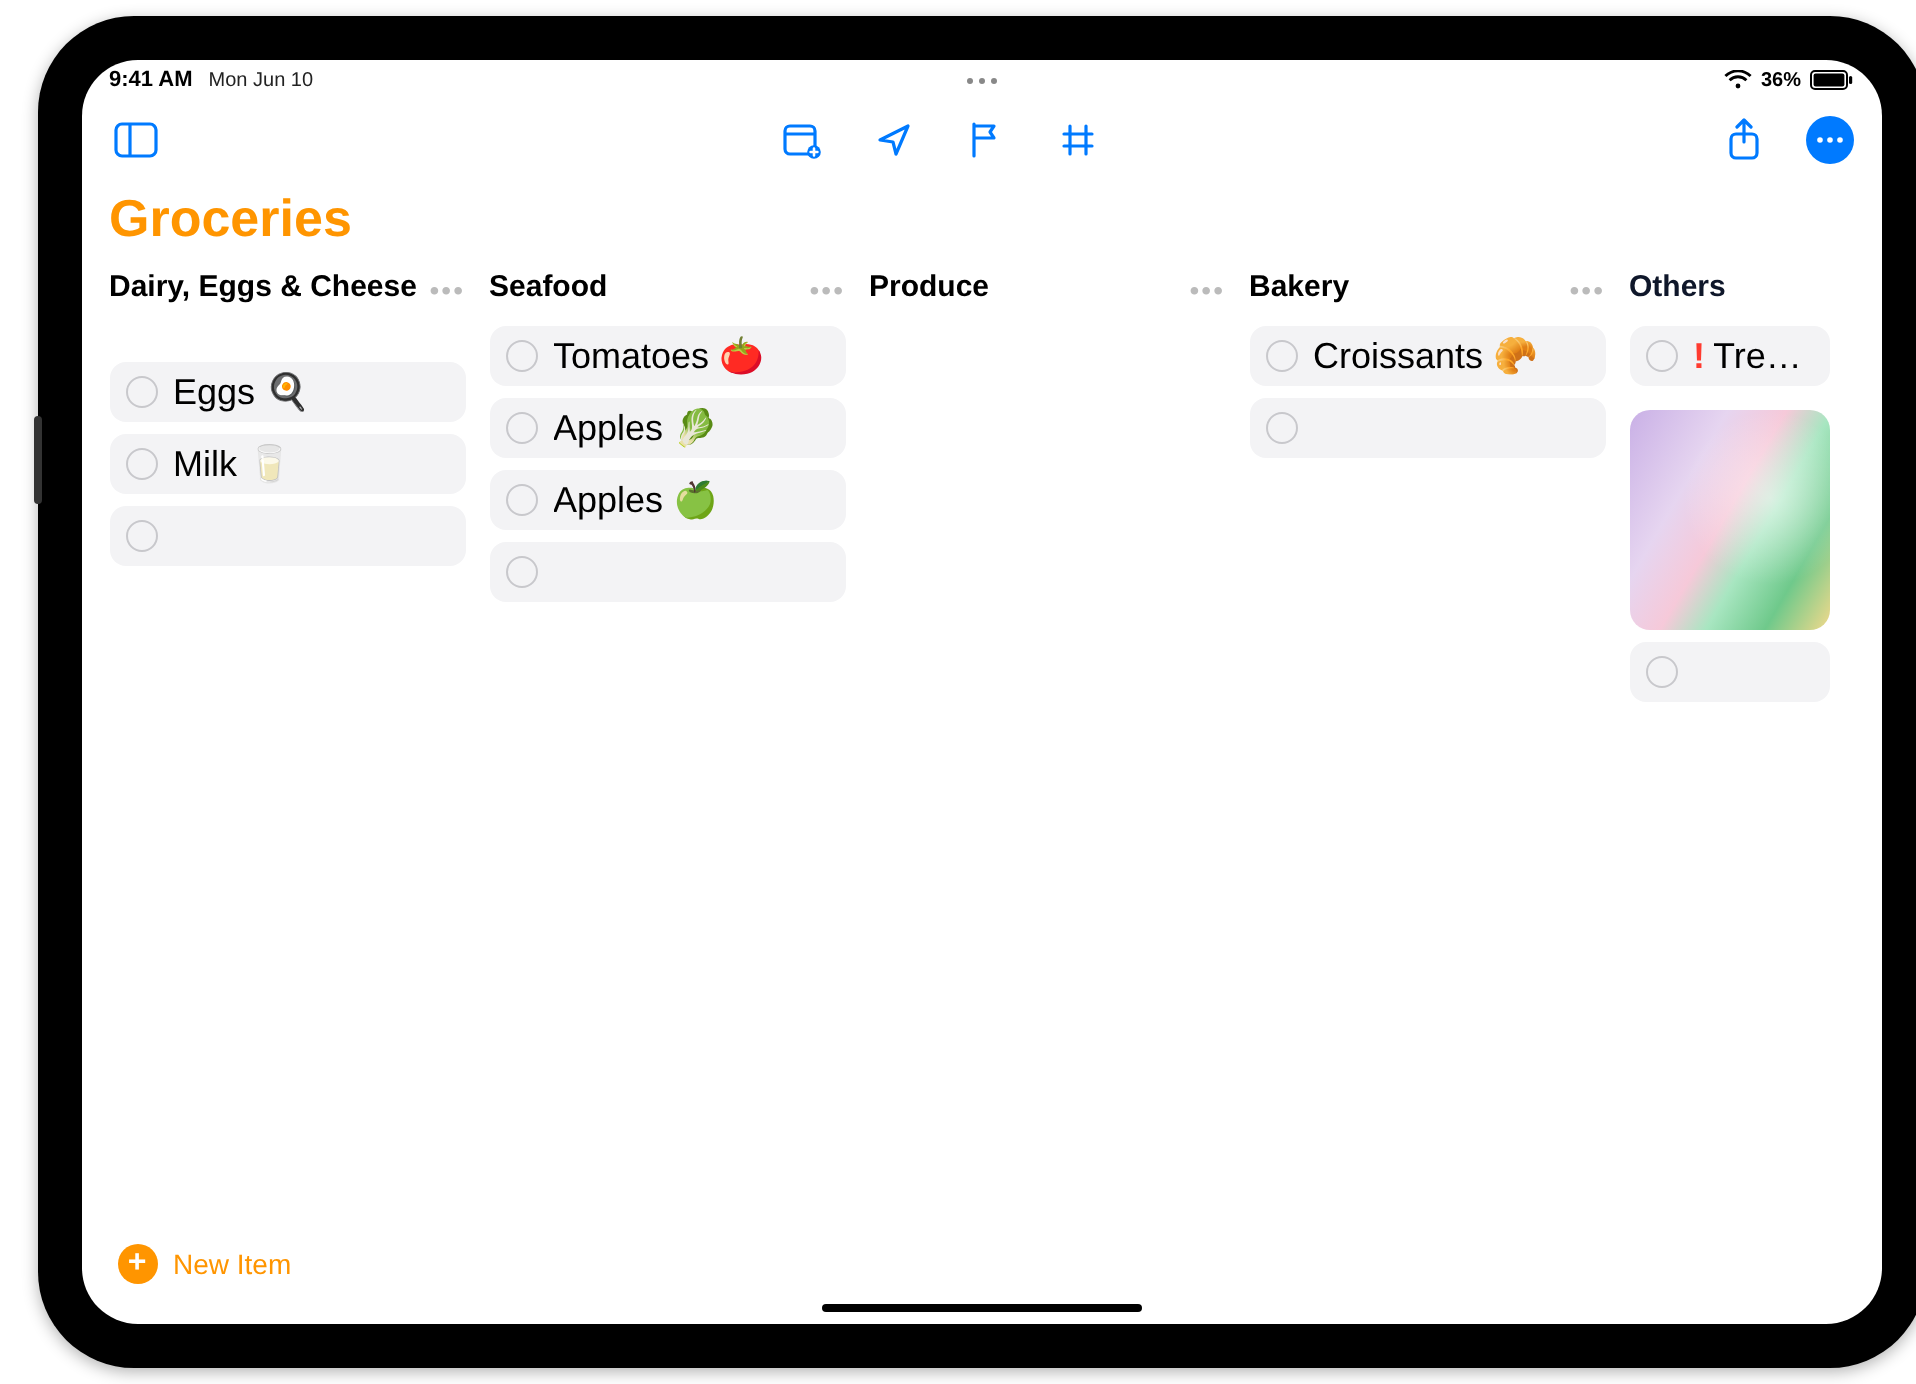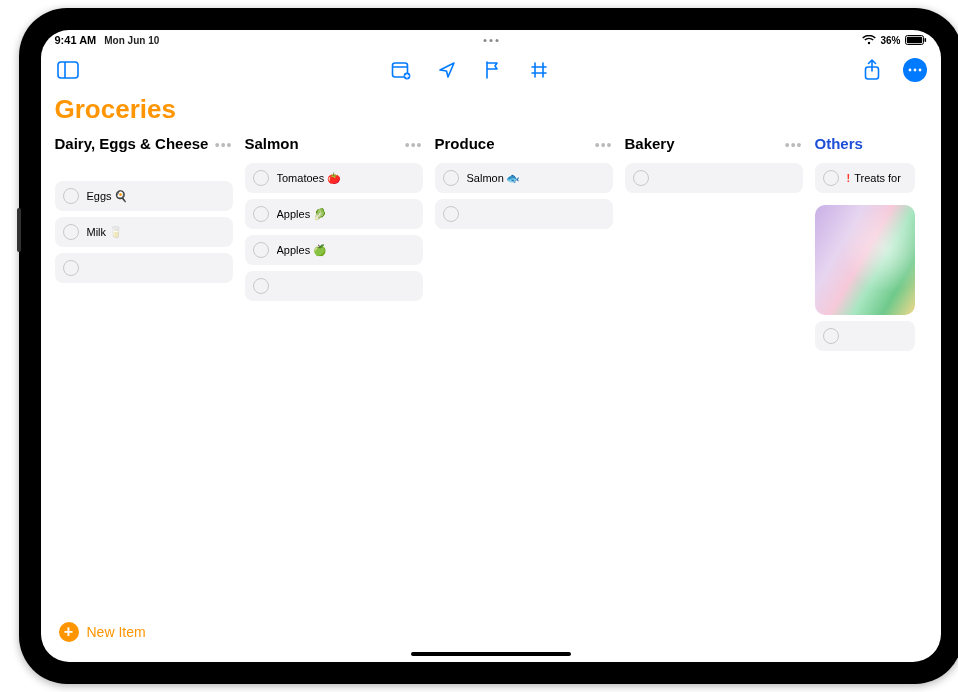--- a/index.html
+++ b/index.html
@@ -48,21 +48,21 @@
     height: 20px;
     display: flex;
     align-items: center;
     padding: 0 14px;
     font-size: 11px;
     font-weight: 600;
     color: #000;
     position: relative;
   }
   .status-left { display: flex; gap: 8px; align-items: baseline; }
-  .status-left .date { font-weight: 700; font-size: 10px; color: #222; }
+  .status-left .date { font-weight: 400; font-size: 10px; color: #222; }
   .status-center {
     position: absolute;
     left: 50%;
     transform: translateX(-50%);
     display: flex;
     gap: 3px;
   }
   .status-center span {
     width: 3px; height: 3px; border-radius: 50%; background: #888;
   }
@@ -124,39 +124,39 @@
     justify-content: space-between;
     margin-bottom: 6px;
     min-height: 22px;
   }
   .section-title {
     font-size: 15px;
     font-weight: 600;
     color: #000;
     line-height: 1.25;
   }
-  .column.cutoff .section-title { color: #1d4ed8; }
+  .column.cutoff .section-title { color: #0f172a; }
   .section-more {
     color: #bbb;
     font-size: 14px;
     letter-spacing: 1px;
     cursor: pointer;
     padding-top: 2px;
   }
 
   .items { display: flex; flex-direction: column; gap: 6px; }
   .item {
     background: #f3f3f5;
     border-radius: 8px;
     min-height: 30px;
     display: flex;
     align-items: center;
     padding: 4px 8px;
     gap: 8px;
-    font-size: 11px;
+    font-size: 18px;
     color: #000;
   }
   .item .circle {
     width: 16px; height: 16px; border-radius: 50%;
     border: 1.5px solid #c8c8cc;
     flex-shrink: 0;
   }
   .item.empty .label { color: transparent; }
   .item .priority { color: #ff3b30; font-weight: 600; margin-right: -4px; }
   .item .label { white-space: nowrap; overflow: hidden; text-overflow: ellipsis; }
@@ -317,21 +317,21 @@
             </div>
             <div class="item empty">
               <span class="circle"></span>
               <span class="label">.</span>
             </div>
           </div>
         </div>
 
         <div class="column">
           <div class="section-header">
-            <div class="section-title">Salmon</div>
+            <div class="section-title">Seafood</div>
             <div class="section-more">•••</div>
           </div>
           <div class="items">
             <div class="item">
               <span class="circle"></span>
               <span class="label">Tomatoes 🍅</span>
             </div>
             <div class="item">
               <span class="circle"></span>
               <span class="label">Apples 🥬</span>
@@ -345,38 +345,32 @@
               <span class="label">.</span>
             </div>
           </div>
         </div>
 
         <div class="column">
           <div class="section-header">
             <div class="section-title">Produce</div>
             <div class="section-more">•••</div>
           </div>
-          <div class="items">
-            <div class="item">
-              <span class="circle"></span>
-              <span class="label">Salmon 🐟</span>
-            </div>
-            <div class="item empty">
-              <span class="circle"></span>
-              <span class="label">.</span>
-            </div>
-          </div>
         </div>
 
         <div class="column">
           <div class="section-header">
             <div class="section-title">Bakery</div>
             <div class="section-more">•••</div>
           </div>
           <div class="items">
+            <div class="item">
+              <span class="circle"></span>
+              <span class="label">Croissants 🥐</span>
+            </div>
             <div class="item empty">
               <span class="circle"></span>
               <span class="label">.</span>
             </div>
           </div>
         </div>
 
         <div class="column cutoff">
           <div class="section-header">
             <div class="section-title">Others</div>

